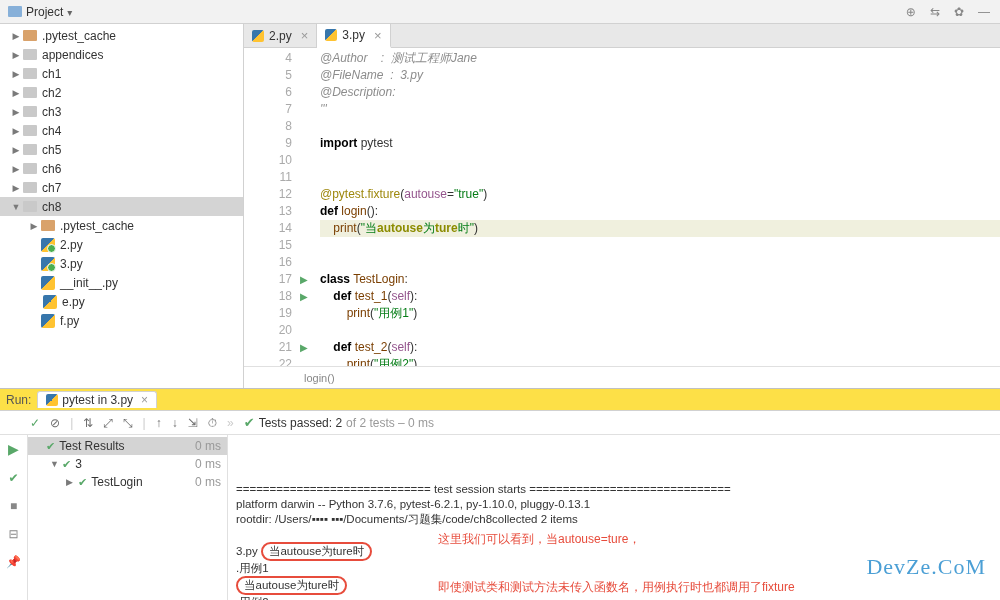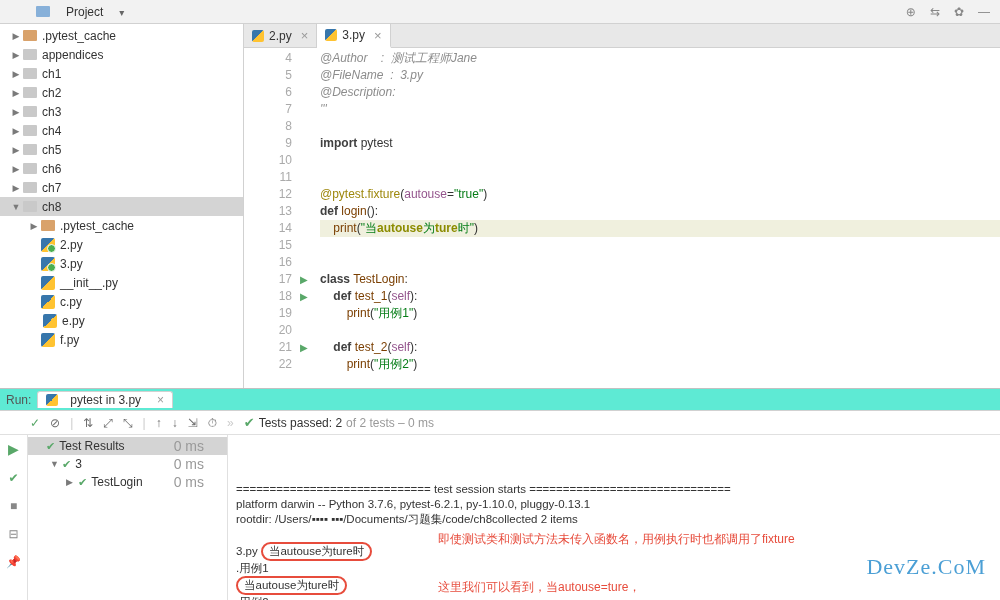--- a/index.html
+++ b/index.html
@@ -1,19 +1,19 @@
 <!DOCTYPE html>
 <html><head>
   <meta charset="utf-8">
   <style>
     * { margin: 0; padding: 0; box-sizing: border-box; font-family: -apple-system, BlinkMacSystemFont, "Segoe UI", sans-serif; }
     body { width: 1000px; height: 600px; background: #fff; font-size: 12px; color: #333; overflow: hidden; display: flex; flex-direction: column; }
     
     .toolbar-top { height: 24px; display: flex; align-items: center; border-bottom: 1px solid #d1d1d1; background: #f2f2f2; }
-    .project-label { display: flex; align-items: center; padding: 0 8px; gap: 16px; margin-left: 28px; }
+    .project-label { display: flex; align-items: center; padding: 0 8px; gap: 4px; }
     .project-label .folder-icon { width: 14px; height: 11px; background: #87b0d9; border-radius: 1px; }
     .project-label .dropdown-arrow::after { content: '▾'; font-size: 10px; color: #666; }
     .toolbar-icons { margin-left: auto; display: flex; gap: 14px; padding-right: 10px; color: #888; }
     .toolbar-icons span { cursor: pointer; }
     
     .main-split { display: flex; flex: 1; min-height: 0; }
     
     .sidebar { width: 244px; border-right: 1px solid #d1d1d1; overflow-y: auto; background: #fff; padding-top: 2px; }
     .tree-item { display: flex; align-items: center; height: 19px; padding-left: 4px; cursor: pointer; }
     .tree-item.selected { background: #d4d4d4; }
@@ -30,53 +30,53 @@
     .editor-tab { display: flex; align-items: center; padding: 0 8px; gap: 5px; border-right: 1px solid #d1d1d1; background: #e8e8e8; cursor: pointer; }
     .editor-tab.active { background: #fff; border-bottom: 2px solid #fff; margin-bottom: -1px; }
     .editor-tab .close { color: #999; font-size: 13px; margin-left: 4px; }
     
     .editor-body { flex: 1; display: flex; overflow: hidden; font-family: Menlo, Monaco, Consolas, monospace; font-size: 12px; }
     .gutter { width: 56px; text-align: right; padding-right: 8px; color: #aaa; line-height: 17px; padding-top: 2px; background: #fff; user-select: none; }
     .gutter-icons { width: 20px; padding-top: 2px; line-height: 17px; }
     .gutter-icons .run-icon { color: #59a869; font-size: 10px; }
     .code { flex: 1; padding-top: 2px; line-height: 17px; white-space: pre; overflow: hidden; }
     .code-line.highlight { background: #f0f0de; }
-    .kw { color: #404040; font-weight: bold; }
+    .kw { color: #000000; font-weight: bold; }
     .str { color: #067d17; }
     .str-auto { color: #8c8c00; font-weight: bold; }
     .fn { color: #7a3e00; }
     .dec { color: #9e880d; }
     .self { color: #94558d; }
     .cmt { color: #8c8c8c; font-style: italic; }
     
     .breadcrumb { height: 22px; border-top: 1px solid #e0e0e0; display: flex; align-items: center; padding-left: 60px; color: #888; font-size: 11px; }
     
     .run-panel { border-top: 1px solid #c1c1c1; display: flex; flex-direction: column; background: #fff; height: 212px; }
-    .run-header { height: 22px; display: flex; align-items: center; background: #5eead4; border-bottom: 1px solid #d1d1d1; padding-left: 6px; gap: 6px; }
+    .run-header { height: 22px; display: flex; align-items: center; background: #fde047; border-bottom: 1px solid #d1d1d1; padding-left: 6px; gap: 6px; }
     .run-header .title { color: #555; }
-    .run-tab { background: #fff; border: 1px solid #d1d1d1; border-bottom: none; padding: 1px 8px; display: flex; align-items: center; gap: 12px; border-radius: 3px 3px 0 0; }
+    .run-tab { background: #fff; border: 1px solid #d1d1d1; border-bottom: none; padding: 1px 8px; display: flex; align-items: center; gap: 4px; border-radius: 3px 3px 0 0; }
     
     .run-toolbar { height: 24px; display: flex; align-items: center; padding-left: 30px; gap: 10px; border-bottom: 1px solid #e0e0e0; }
     .run-toolbar .icon-btn { color: #6e6e6e; cursor: pointer; font-size: 12px; }
     .run-toolbar .check { color: #59a869; }
     .run-toolbar .sep { color: #ccc; }
     .status-text { display: flex; align-items: center; gap: 4px; }
     .status-text .check-round { color: #59a869; font-size: 13px; }
     .status-label-grey { color: #999; }
     
     .run-body { flex: 1; display: flex; min-height: 0; }
     .run-left-icons { width: 28px; border-right: 1px solid #e0e0e0; display: flex; flex-direction: column; align-items: center; padding-top: 6px; gap: 14px; color: #888; }
     .run-left-icons .play { color: #59a869; font-size: 14px; }
     
     .test-tree { width: 200px; border-right: 1px solid #e0e0e0; padding-top: 2px; font-size: 12px; }
     .test-row { display: flex; align-items: center; height: 18px; padding-left: 4px; }
     .test-row.sel { background: #d4d4d4; }
     .test-row .exp { width: 12px; color: #7a7a7a; font-size: 9px; }
     .test-row .check { color: #59a869; font-size: 11px; margin-right: 4px; }
-    .test-row .time { margin-left: auto; margin-right: 23px; color: #999; font-size: 14px; }
+    .test-row .time { margin-left: auto; margin-right: 6px; color: #999; font-size: 12px; }
     
     .console { flex: 1; font-family: Menlo, Monaco, Consolas, monospace; font-size: 11.5px; line-height: 15px; padding: 2px 8px; white-space: pre; overflow: hidden; position: relative; }
     .hl-box { border: 2px solid #e74c3c; border-radius: 10px; padding: 0 6px; display: inline-block; }
     .annotation { color: #e74c3c; position: absolute; font-family: -apple-system, sans-serif; font-size: 12px; line-height: 16px; }
     
     .watermark { position: absolute; right: 14px; bottom: 22px; color: #4b9fd5; font-size: 22px; font-weight: 300; line-height: 22px; font-family: Arial, sans-serif; }
     .watermark .line2 { font-family: Liberation Serif, serif; letter-spacing: 1px; }
   </style>
 </head>
 <body>
@@ -187,27 +187,20 @@
           <span class="py-icon test"></span>
         </span>
         <span class="label">3.py</span>
       </div>
       <div class="tree-item" style="padding-left: 28px;">
         <span class="expand"></span>
         <span class="icon">
           <span class="py-icon"></span>
         </span>
         <span class="label">__init__.py</span>
-      </div>
-      <div class="tree-item" style="padding-left: 28px;">
-        <span class="expand"></span>
-        <span class="icon">
-          <span class="py-icon"></span>
-        </span>
-        <span class="label">c.py</span>
       </div>
       <div class="tree-item" style="padding-left: 30px;">
         <span class="expand"></span>
         <span class="icon">
           <span class="py-icon"></span>
         </span>
         <span class="label">e.py</span>
       </div>
       <div class="tree-item" style="padding-left: 28px;">
         <span class="expand"></span>
@@ -272,20 +265,23 @@
           <div>&nbsp;</div>
           <div><span class="run-icon">▶</span></div>
           <div><span class="run-icon">▶</span></div>
           <div>&nbsp;</div>
           <div>&nbsp;</div>
           <div><span class="run-icon">▶</span></div>
           <div>&nbsp;</div>
         </div>
       <div class="code" id="code"><div class="code-line"><span class="cmt">@Author    :  测试工程师Jane</span></div><div class="code-line"><span class="cmt">@FileName  :  3.py</span></div><div class="code-line"><span class="cmt">@Description:</span></div><div class="code-line"><span class="cmt">'''</span></div><div class="code-line">&nbsp;</div><div class="code-line"><span class="kw">import</span> pytest</div><div class="code-line">&nbsp;</div><div class="code-line">&nbsp;</div><div class="code-line"><span class="dec">@pytest.fixture</span>(<span class="self">autouse</span>=<span class="str">"true"</span>)</div><div class="code-line"><span class="kw">def</span> <span class="fn">login</span>():</div><div class="code-line highlight">    <span class="fn">print</span>(<span class="str">"当<span class="str-auto">autouse</span>为<span class="str-auto">ture</span>时"</span>)</div><div class="code-line">&nbsp;</div><div class="code-line">&nbsp;</div><div class="code-line"><span class="kw">class</span> <span class="fn">TestLogin</span>:</div><div class="code-line">    <span class="kw">def</span> <span class="fn">test_1</span>(<span class="self">self</span>):</div><div class="code-line">        <span class="fn">print</span>(<span class="str">"用例1"</span>)</div><div class="code-line">&nbsp;</div><div class="code-line">    <span class="kw">def</span> <span class="fn">test_2</span>(<span class="self">self</span>):</div><div class="code-line">        <span class="fn">print</span>(<span class="str">"用例2"</span>)</div></div>
     </div>
+    <div class="breadcrumb">
+      <span>login()</span>
+    </div>
   </div>
 </div>
 
 <div class="run-panel">
   <div class="run-header">
     <span class="title">Run:</span>
     <div class="run-tab">
       <span class="py-icon" style="width:12px;height:12px"></span>
       <span>pytest in 3.py</span>
       <span style="color:#999;margin-left:4px">×</span>
@@ -335,22 +331,22 @@
         </div>
         <div class="test-row" style="padding-left: 38px;">
           <span class="exp">▶</span>
           <span class="check">✔</span>
           <span>TestLogin</span>
           <span class="time">0 ms</span>
         </div>
       </div>
     <div class="console" id="console">
       <div class="annotation" style="left:210px;top:64px">
+        <div>这里我们可以看到，当autouse=ture，</div>
         <div>即使测试类和测试方法未传入函数名，用例执行时也都调用了fixture</div>
-        <div>这里我们可以看到，当autouse=ture，</div>
       </div>
     <div>============================= test session starts ==============================</div><div>platform darwin -- Python 3.7.6, pytest-6.2.1, py-1.10.0, pluggy-0.13.1</div><div>rootdir: /Users/▪▪▪▪ ▪▪▪/Documents/习题集/code/ch8collected 2 items</div><div>&nbsp;</div><div>3.py <span class="hl-box">当autouse为ture时</span></div><div>.用例1</div><div><span class="hl-box">当autouse为ture时</span></div><div>.用例2</div></div>
   </div>
 </div>
 
 <div class="watermark">
   <div class="line2">DevZe.CoM</div>
 </div>
 
 </body></html>

